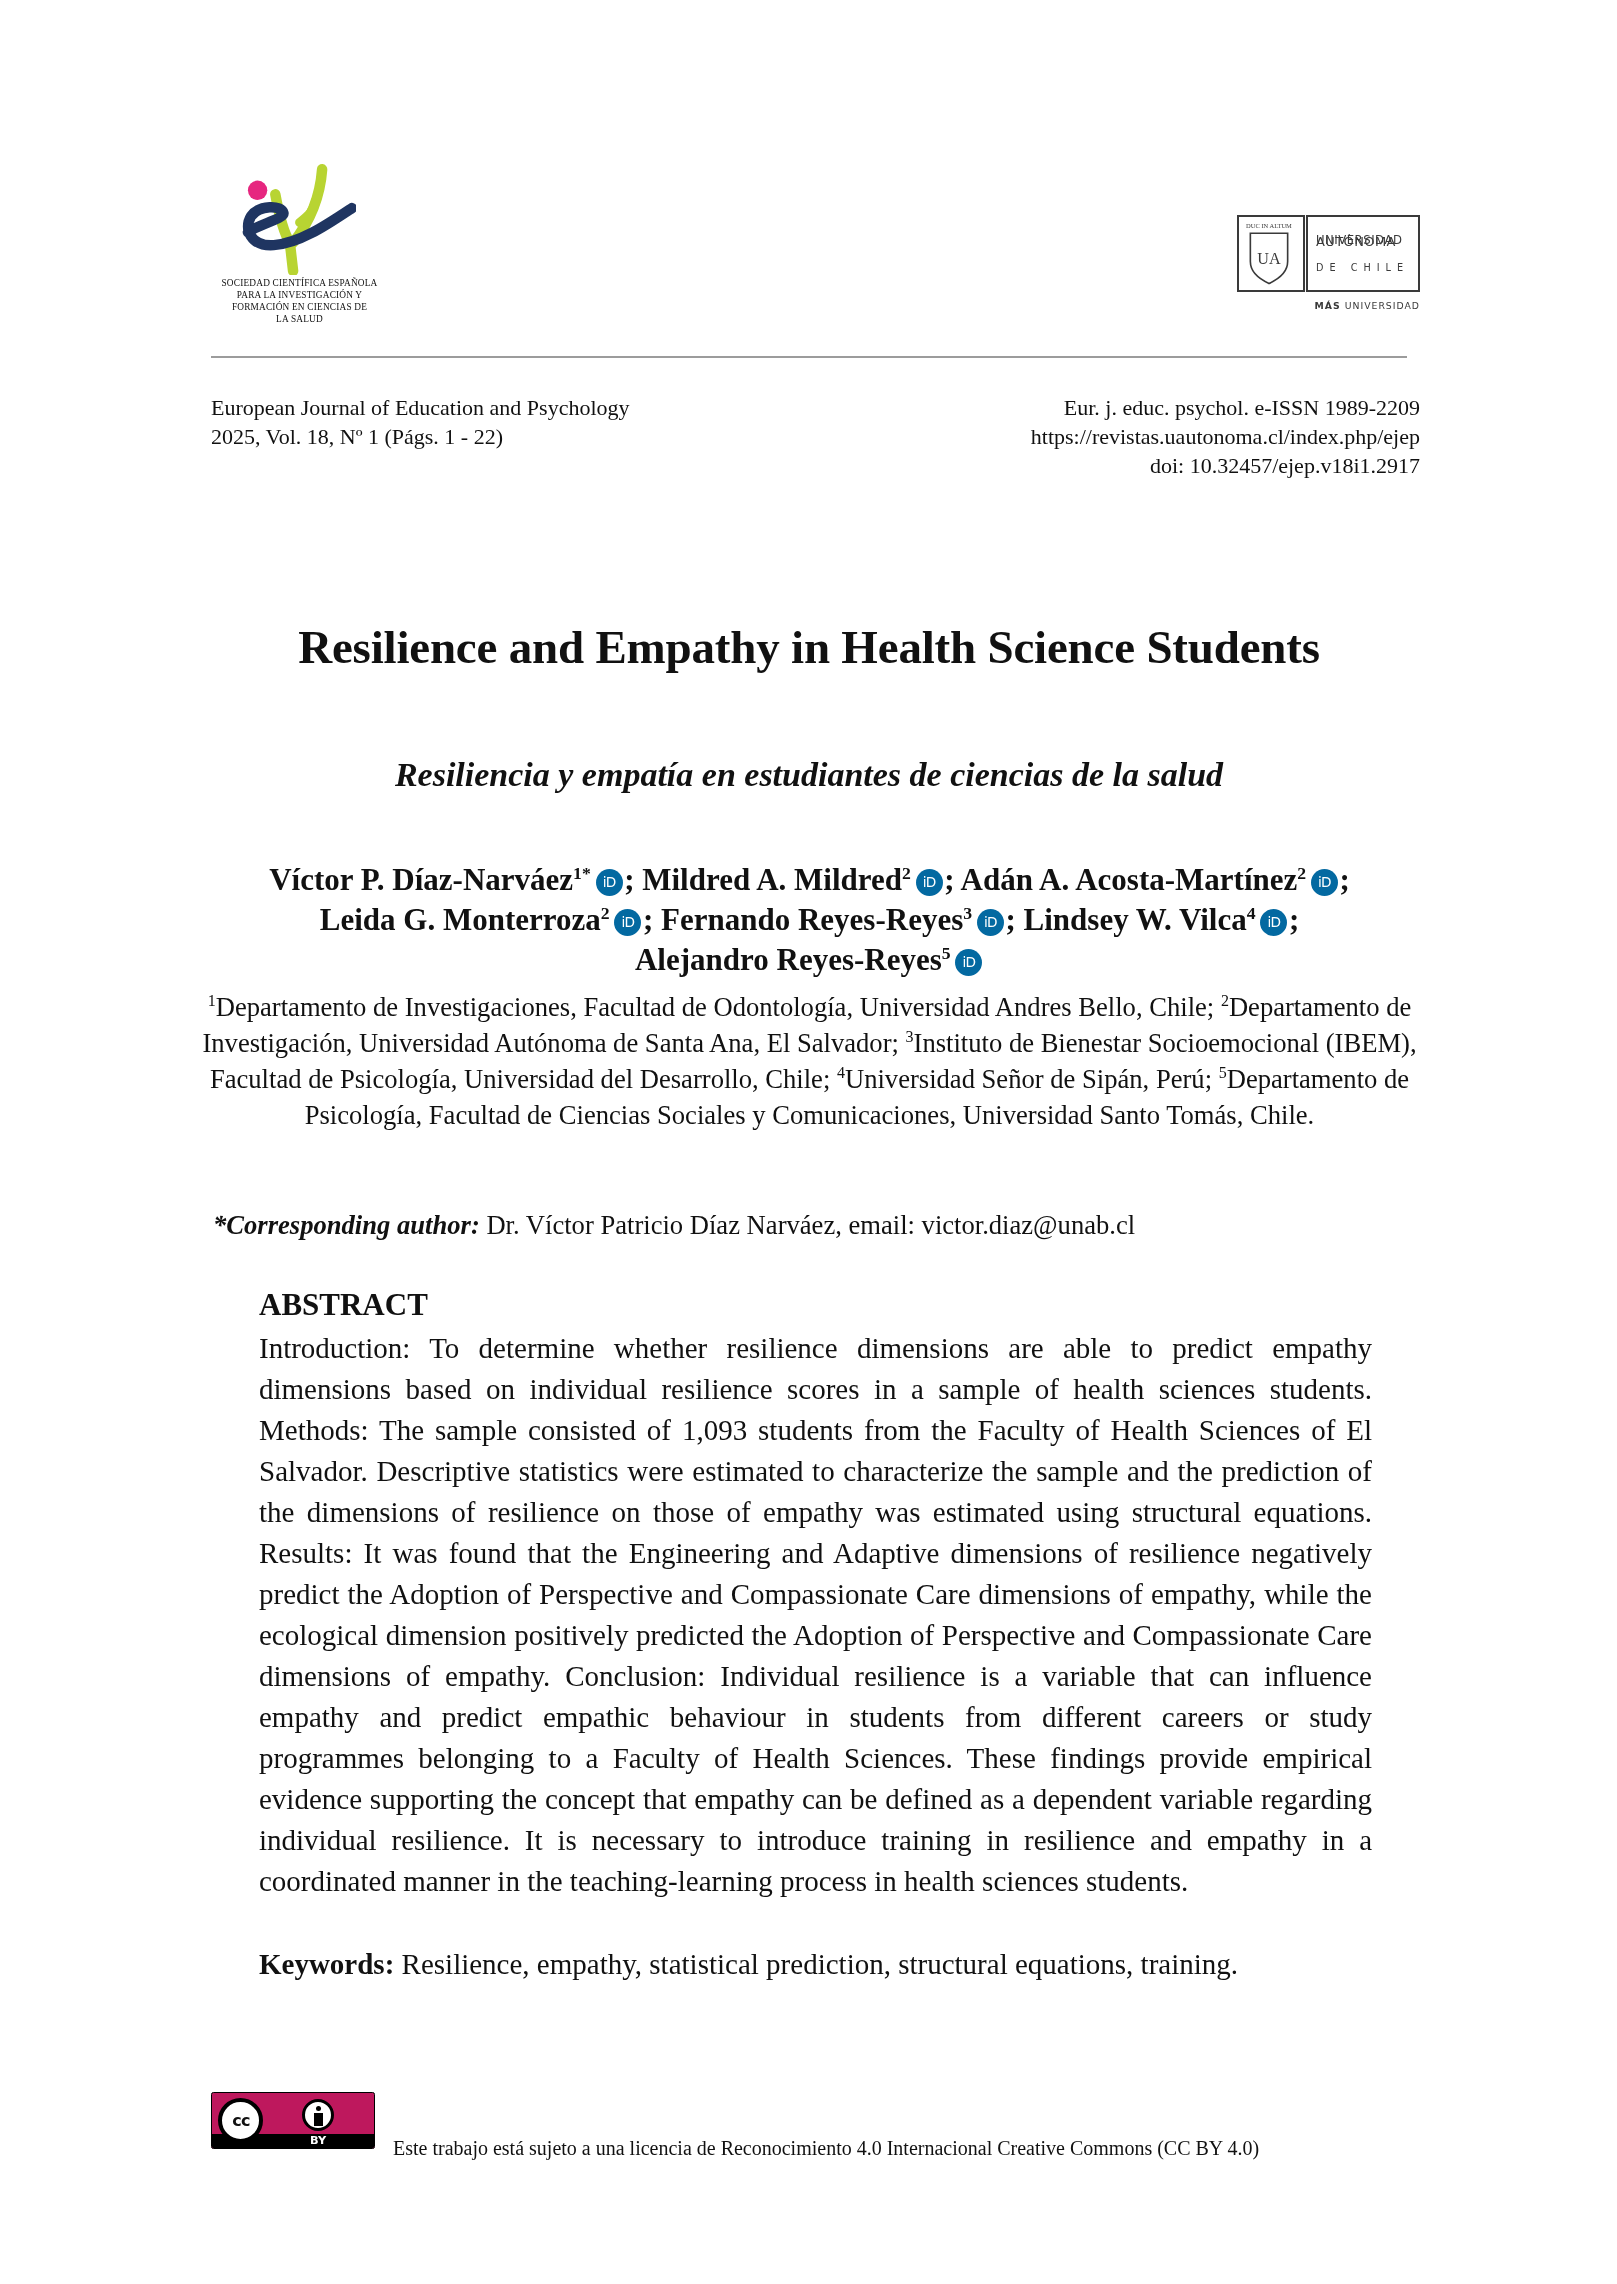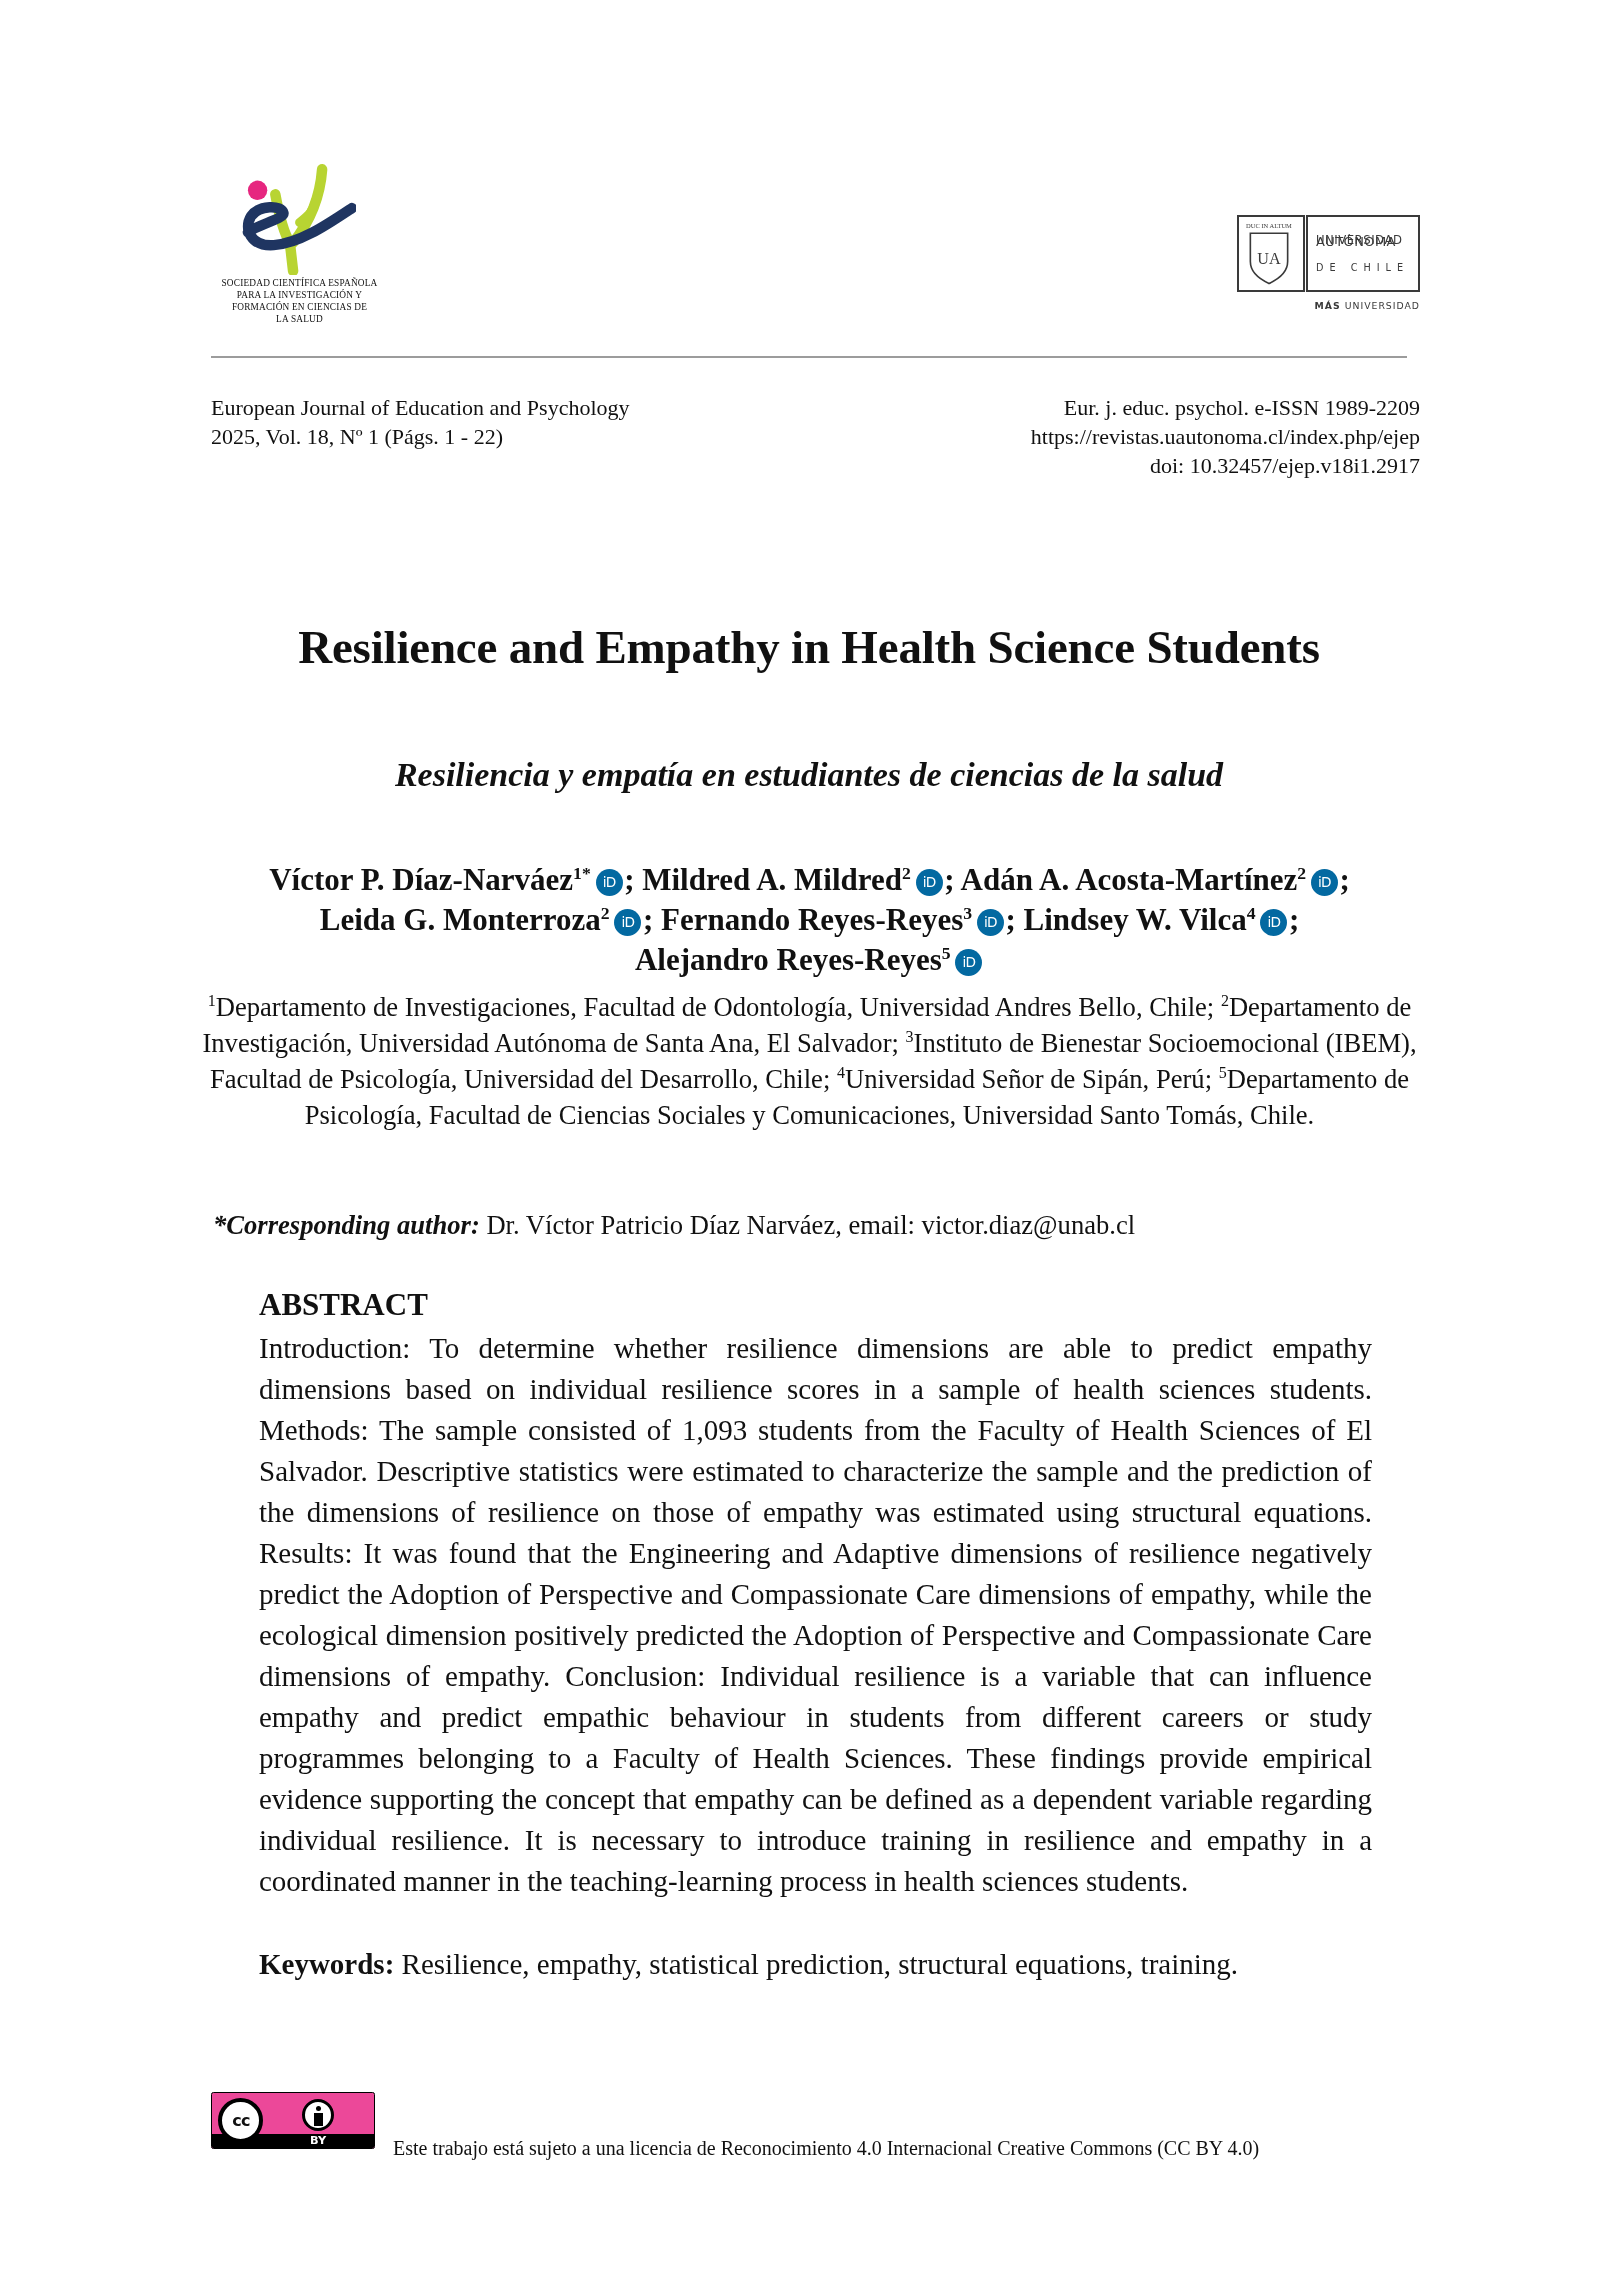--- a/index.html
+++ b/index.html
@@ -78,21 +78,21 @@
     .abstract-body {
       left: 259px; width: 1113px; top: 1328px;
       font-size: 29px; line-height: 41px; text-align: justify;
     }
     .keywords { left: 259px; top: 1948px; font-size: 29px; }
     .keywords .lbl { font-weight: bold; }
 
     
     .cc-badge {
       left: 211px; top: 2092px; width: 164px; height: 57px;
-      background: #ec4899; border: 1.6px solid #000; border-radius: 2.4px; overflow: hidden;
+      background: #be185d; border: 1.6px solid #000; border-radius: 2.4px; overflow: hidden;
     }
     .cc-badge .band { position: absolute; left: 0; bottom: 0; width: 100%; height: 14.5px; background: #000; }
     .cc-circle {
       position: absolute; left: 6.4px; top: 4.8px; width: 45px; height: 45px; border-radius: 50%;
       background: #fff; border: 4px solid #000;
       font-family: "DejaVu Sans", sans-serif; font-weight: bold; font-size: 16px;
       line-height: 37px; text-align: center; letter-spacing: -0.8px;
     }
     .by-circle {
       position: absolute; left: 90px; top: 6.4px; width: 32px; height: 32px; border-radius: 50%;

